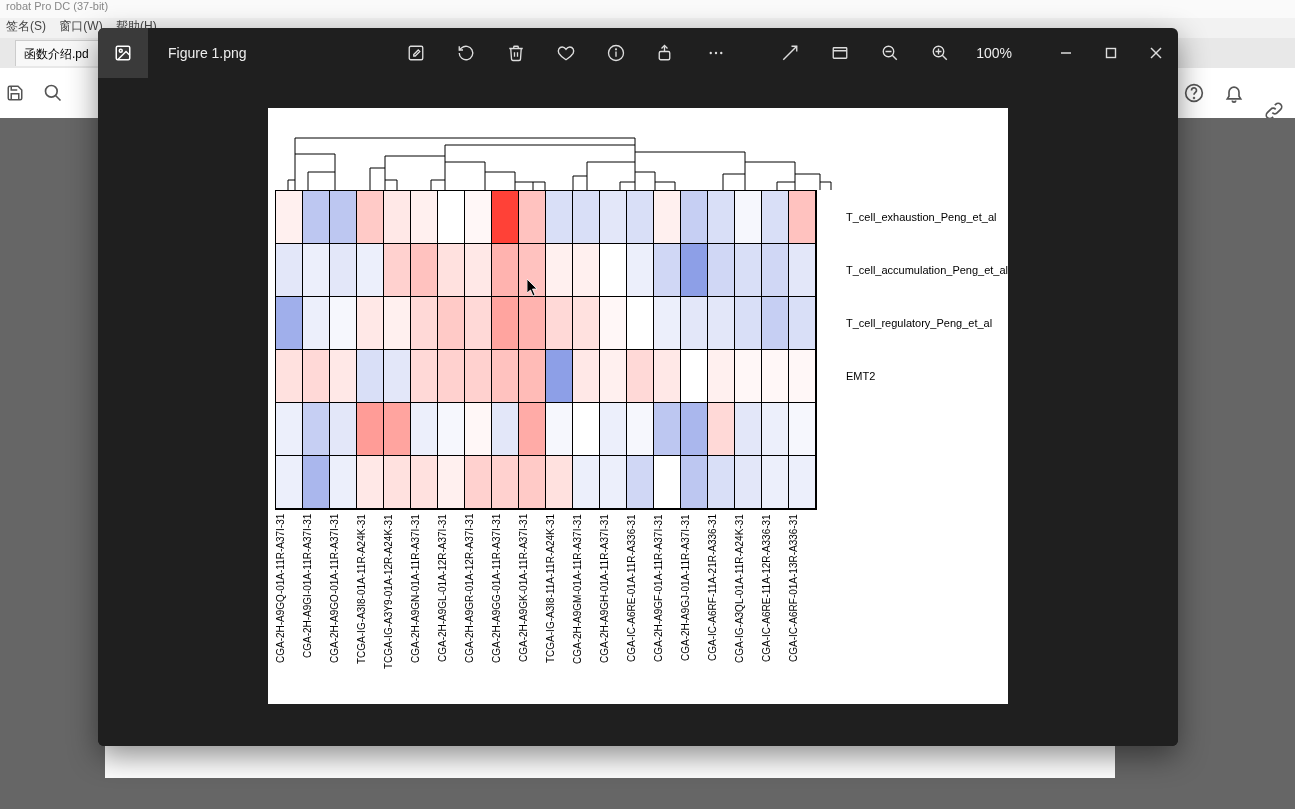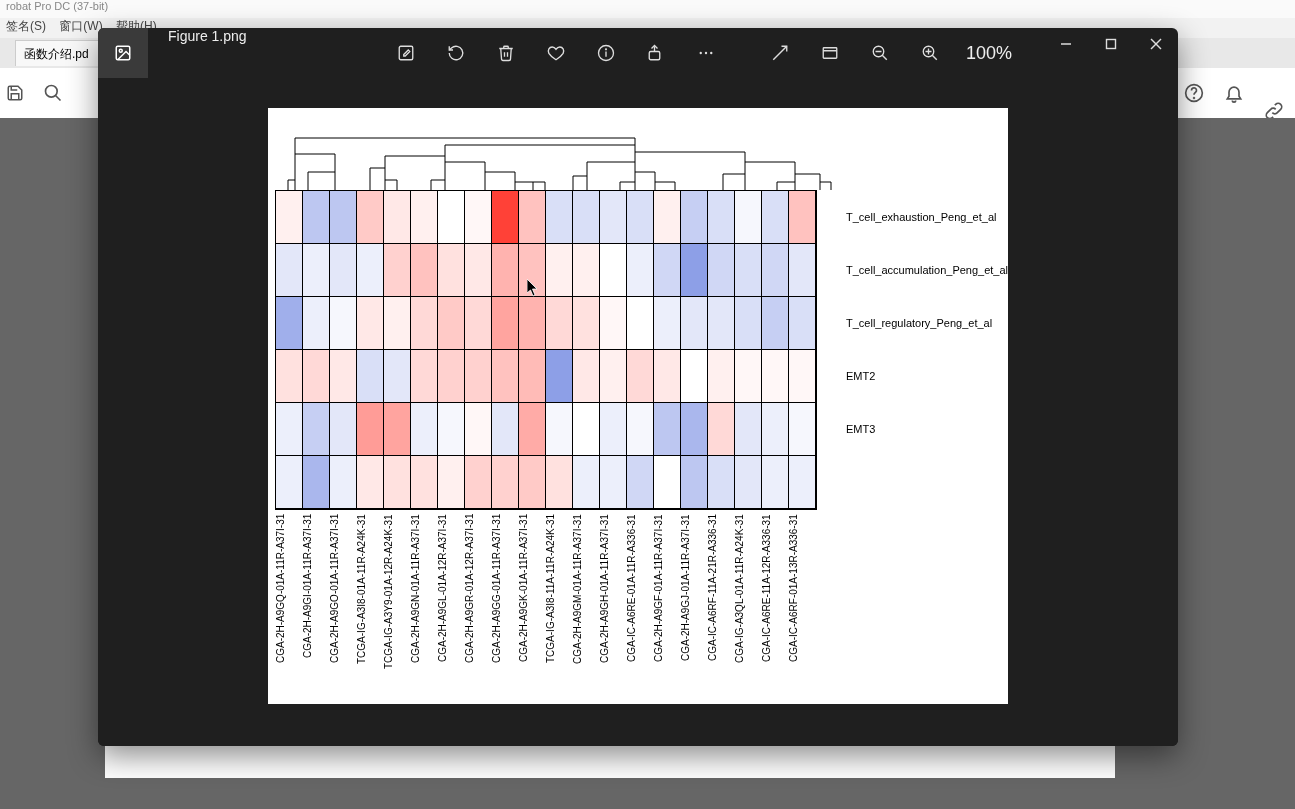--- a/index.html
+++ b/index.html
@@ -75,21 +75,21 @@
     left: 98px; top: 28px;
     width: 1080px; height: 718px;
     background: #1f1f1f;
     border-radius: 6px;
     box-shadow: 0 10px 30px rgba(0,0,0,0.45);
     display: flex; flex-direction: column;
     overflow: hidden;
   }
   .viewer-header {
     height: 50px;
-    display: flex; 
+    display: flex; align-items: center;
     color: #e6e6e6;
   }
   .viewer-header .icon-btn {
     width: 40px; height: 50px;
     display: flex; align-items: center; justify-content: center;
     color: #ddd; font-size: 16px;
   }
   .viewer-header .gallery-btn {
     width: 50px; height: 50px;
     background: #3a3a3a;
@@ -97,21 +97,21 @@
     color: #fff;
   }
   .viewer-header .file-name {
     margin-left: 20px; font-size: 14px; color: #eee;
     flex: 0 0 auto;
   }
   .viewer-header .spacer { flex: 1; }
   .viewer-header .tools { display: flex; align-items: center; gap: 10px; padding-right: 4px; }
   .viewer-header .right-sys { display: flex; margin-left: 25px; }
   .viewer-header .right-group2 { display: flex; align-items: center; gap: 10px; margin-left: 30px; }
-  .viewer-header .zoom-text { color: #eee; font-size: 18px; padding: 0 6px; }
+  .viewer-header .zoom-text { color: #eee; font-size: 14px; padding: 0 6px; }
   .sys-btn {
     width: 45px; height: 32px;
     display: flex; align-items: center; justify-content: center;
     color: #ddd; font-size: 13px;
   }
 
   .viewer-body {
     flex: 1;
     background: #1f1f1f;
     display: flex; align-items: flex-start; justify-content: center;
@@ -515,21 +515,20 @@
             <div class="cell" style="background: rgb(227, 231, 249);"></div>
             <div class="cell" style="background: rgb(236, 239, 251);"></div>
             <div class="cell" style="background: rgb(236, 239, 251);"></div>
           </div>
         </div>
       <div class="row-labels" id="row-labels">
           <div>T_cell_exhaustion_Peng_et_al</div>
           <div>T_cell_accumulation_Peng_et_al</div>
           <div>T_cell_regulatory_Peng_et_al</div>
           <div>EMT2</div>
-          <div>EMT3</div>
         </div>
       <div class="col-labels" id="col-labels">
           <div>CGA-2H-A9GQ-01A-11R-A37I-31</div>
           <div>CGA-2H-A9GI-01A-11R-A37I-31</div>
           <div>CGA-2H-A9GO-01A-11R-A37I-31</div>
           <div>TCGA-IG-A3I8-01A-11R-A24K-31</div>
           <div>TCGA-IG-A3Y9-01A-12R-A24K-31</div>
           <div>CGA-2H-A9GN-01A-11R-A37I-31</div>
           <div>CGA-2H-A9GL-01A-12R-A37I-31</div>
           <div>CGA-2H-A9GR-01A-12R-A37I-31</div>

